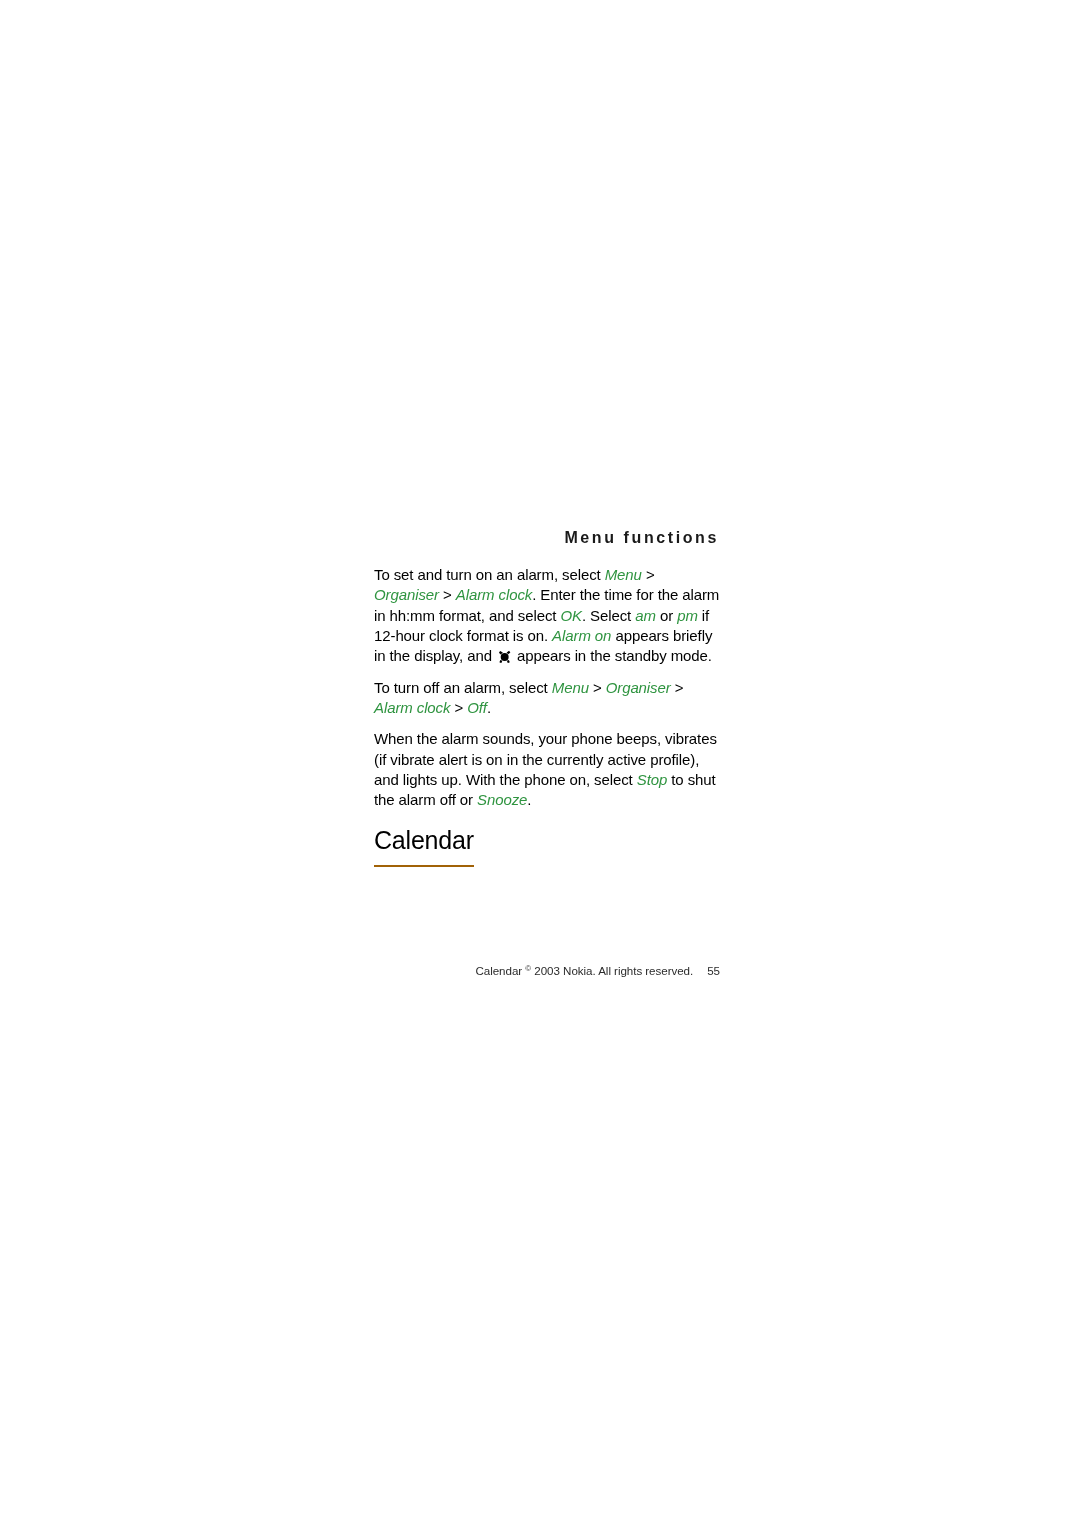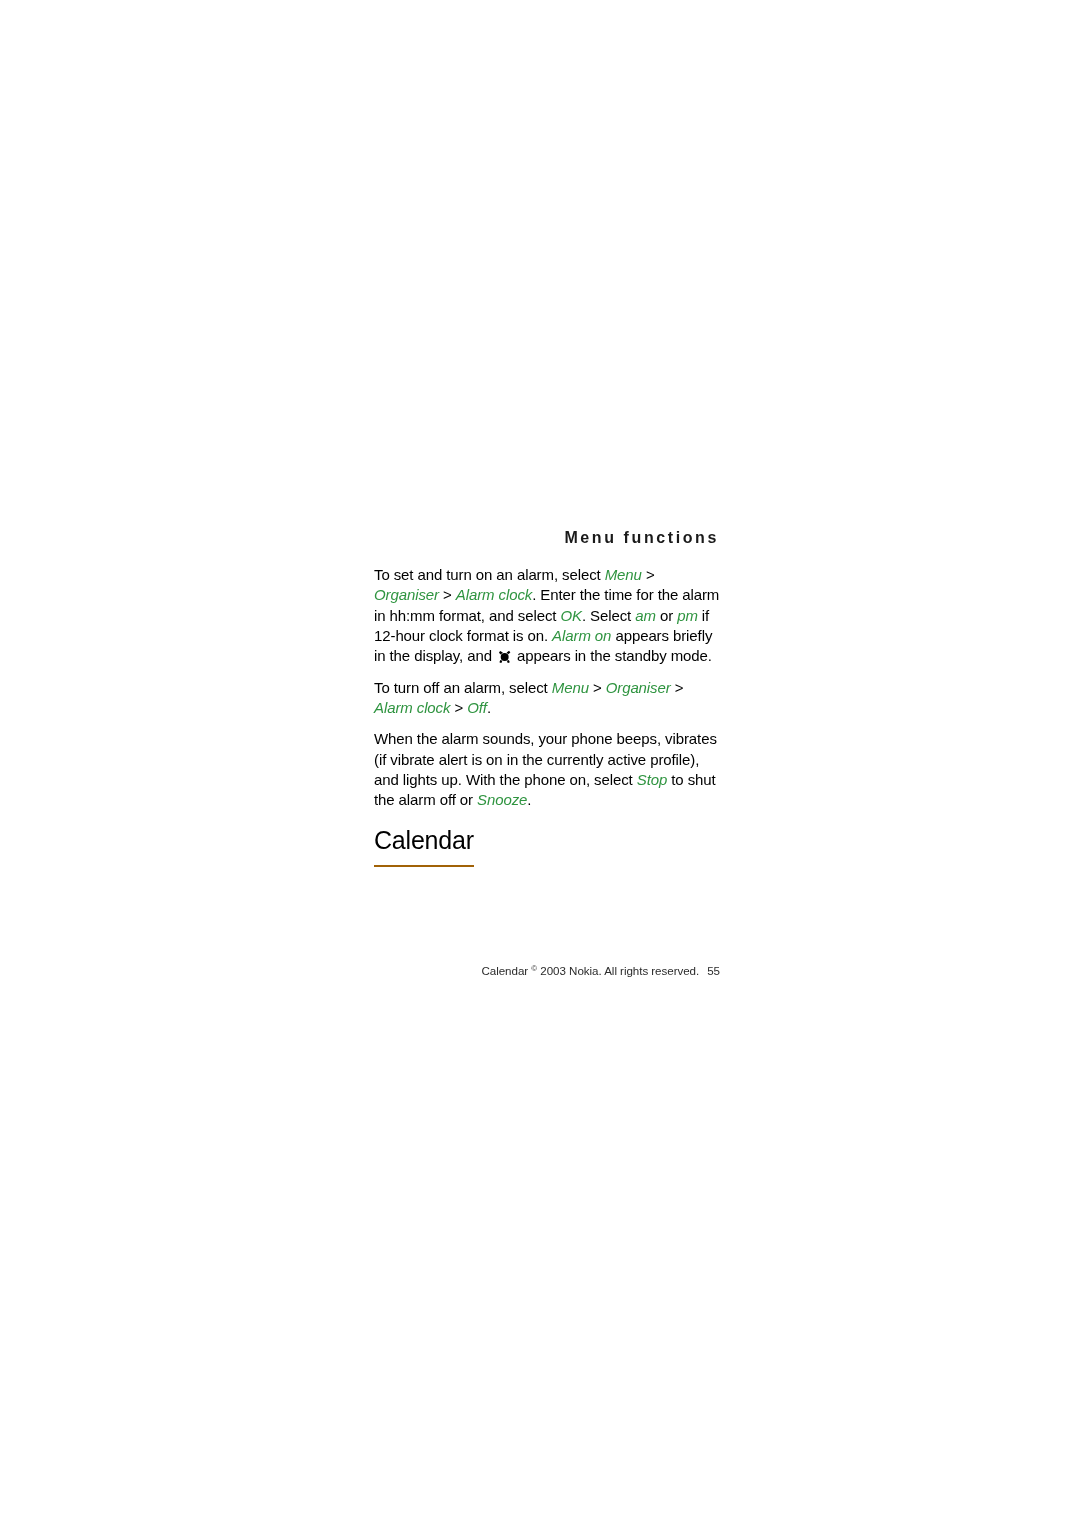--- a/index.html
+++ b/index.html
@@ -82,21 +82,21 @@
     left: 374px;
     top: 963px;
     width: 346px;
     font-size: 11.6px;
     color: #2b2b2b;
     text-align: right;
     line-height: 1.3;
     letter-spacing: -0.05px;
   }
   .footer .copy { }
-  .footer .pageno { margin-left: 8px; }
+  .footer .pageno { margin-left: 14px; }
   .footer sup { font-size: 8px; vertical-align: 4px; }
 </style>
 </head>
 <body>
 
 <div class="page">
 
   <div class="running-header">Menu functions</div>
 
   <div id="alarm-paras">

